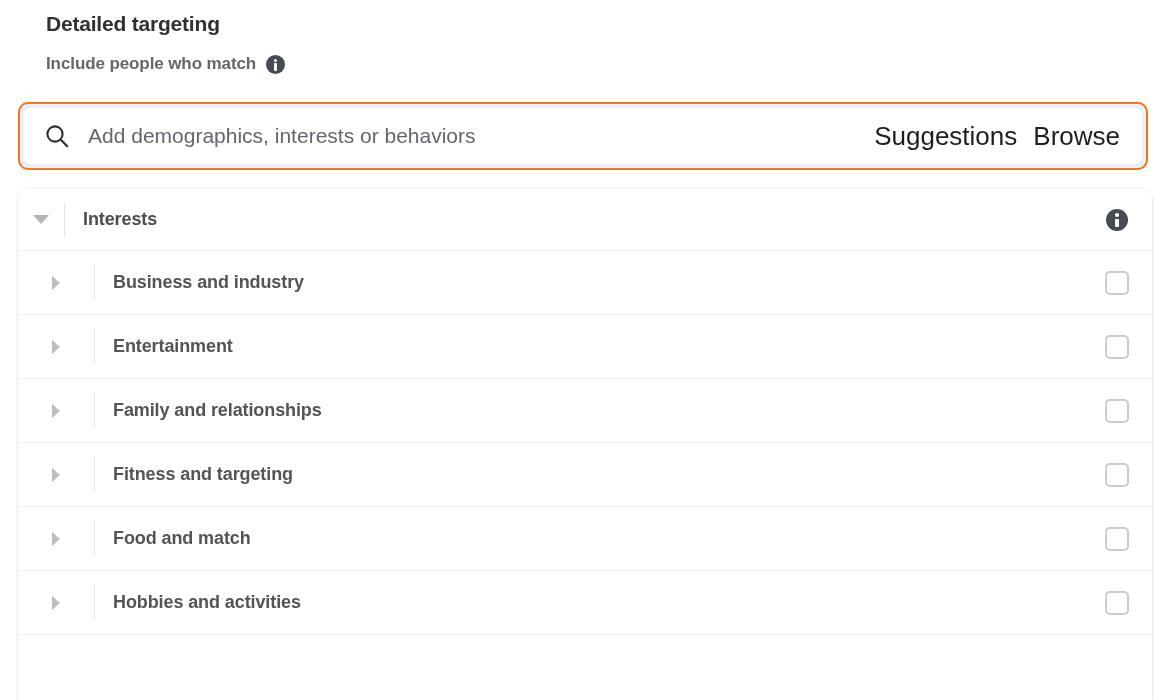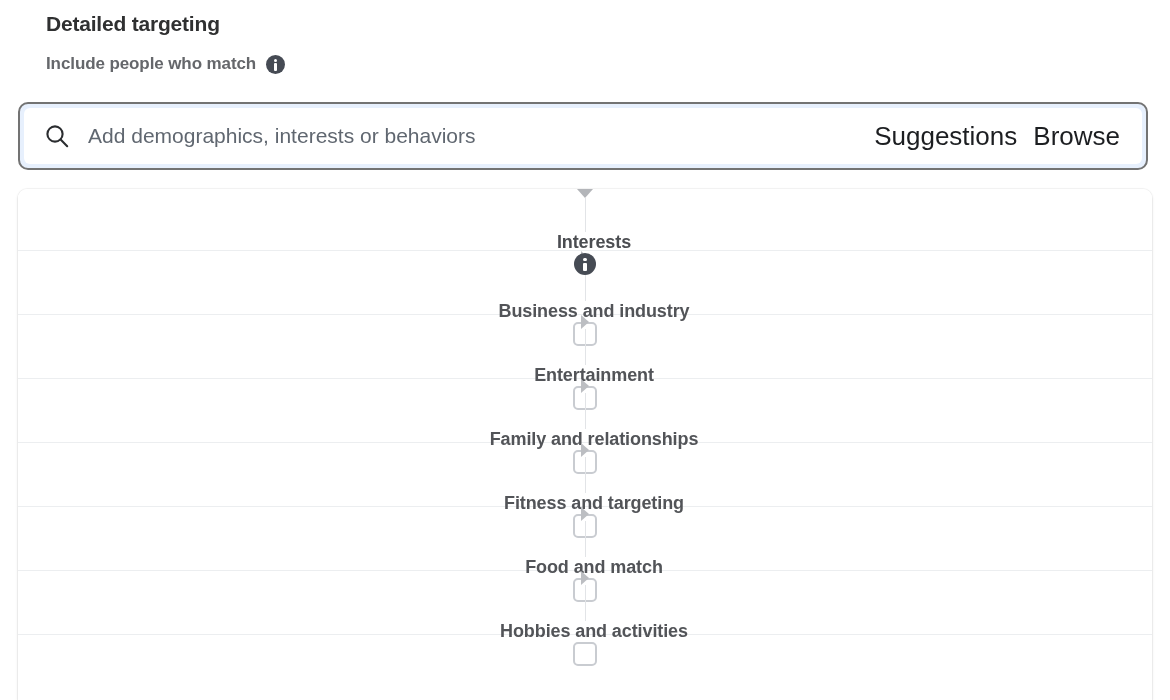--- a/index.html
+++ b/index.html
@@ -90,21 +90,21 @@
     margin-left: -1.75px;
   }
 
   
   #search-wrap {
     position: absolute;
     left: 18px;
     top: 102px;
     width: 1130px;
     height: 68px;
-    border: 2px solid #737373;
+    border: 2px solid #f97316;
     border-radius: 10px;
     background: #e7f0fd;
     box-sizing: border-box;
     padding: 4px;
   }
   #search-inner {
     width: 100%;
     height: 100%;
     background: #ffffff;
     border-radius: 6px;
@@ -158,21 +158,20 @@
   }
 
   .row {
     display: flex;
     align-items: center;
     height: 64px;
     box-sizing: border-box;
     border-bottom: 1px solid #eceef0;
     background: #ffffff;
     cursor: pointer;
-    flex-direction: column;
   }
   .row.header-row {
     height: 62px;
   }
 
   .toggle-cell {
     flex: none;
     display: flex;
     align-items: center;
     justify-content: center;

